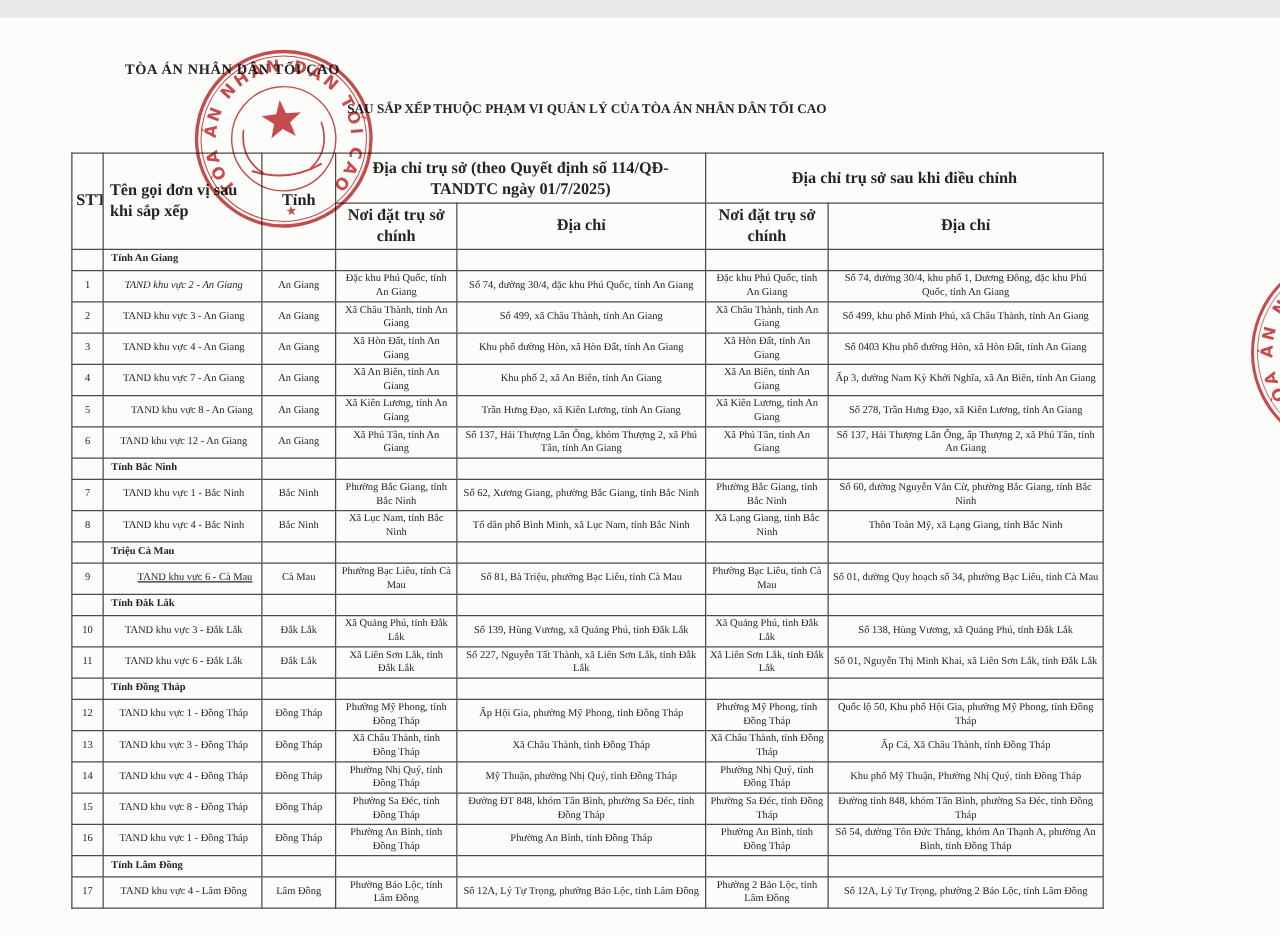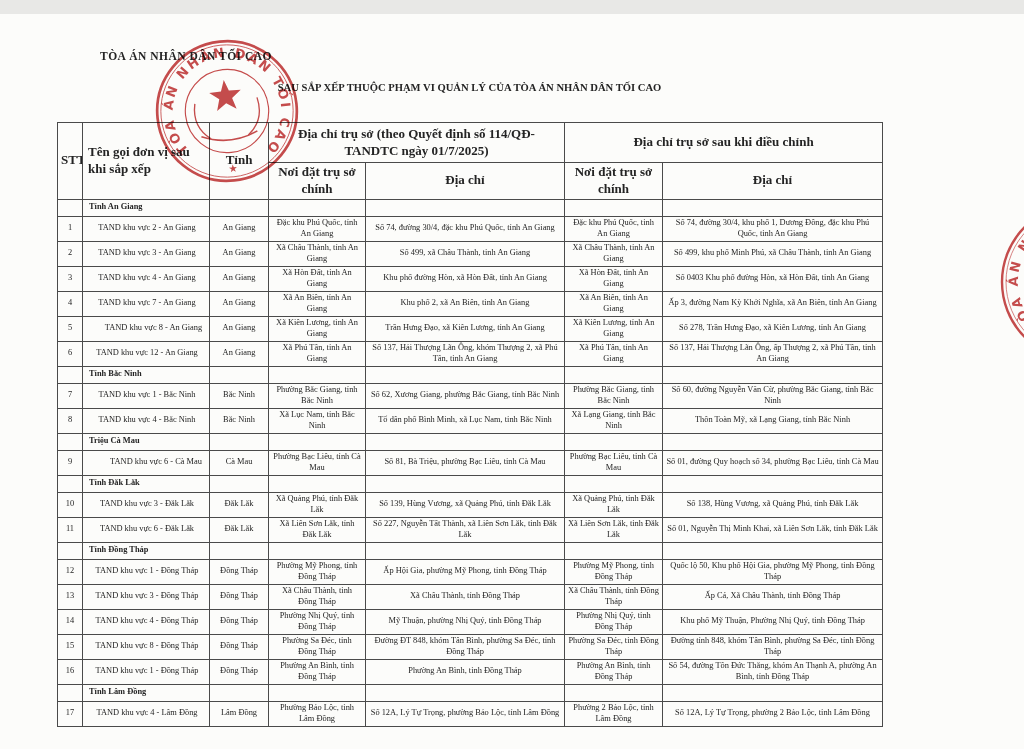--- a/index.html
+++ b/index.html
@@ -64,21 +64,21 @@
           <td></td>
           <td>Tỉnh An Giang</td>
           <td></td>
           <td></td>
           <td></td>
           <td></td>
           <td></td>
         </tr>
         <tr class="data-row">
           <td>1</td>
-          <td class="addr" style="padding-left: 5px;">TAND khu vực 2 - An Giang</td>
+          <td class="addr" style="padding-left: 5px; font-style: italic;">TAND khu vực 2 - An Giang</td>
           <td>An Giang</td>
           <td>Đặc khu Phú Quốc, tỉnh An Giang</td>
           <td class="addr">Số 74, đường 30/4, đặc khu Phú Quốc, tỉnh An Giang</td>
           <td>Đặc khu Phú Quốc, tỉnh An Giang</td>
           <td class="addr">Số 74, đường 30/4, khu phố 1, Dương Đông, đặc khu Phú Quốc, tỉnh An Giang</td>
         </tr>
         <tr class="data-row">
           <td>2</td>
           <td class="addr" style="padding-left: 5px;">TAND khu vực 3 - An Giang</td>
           <td>An Giang</td>
@@ -154,21 +154,21 @@
           <td></td>
           <td>Triệu Cà Mau</td>
           <td></td>
           <td></td>
           <td></td>
           <td></td>
           <td></td>
         </tr>
         <tr class="data-row">
           <td>9</td>
-          <td class="addr" style="padding-left: 23px;">TAND khu vực 6 - Cà Mau</td>
+          <td class="addr" style="padding-left: 23px; text-decoration: underline;">TAND khu vực 6 - Cà Mau</td>
           <td>Cà Mau</td>
           <td>Phường Bạc Liêu, tỉnh Cà Mau</td>
           <td class="addr">Số 81, Bà Triệu, phường Bạc Liêu, tỉnh Cà Mau</td>
           <td>Phường Bạc Liêu, tỉnh Cà Mau</td>
           <td class="addr">Số 01, đường Quy hoạch số 34, phường Bạc Liêu, tỉnh Cà Mau</td>
         </tr>
         <tr class="section-row">
           <td></td>
           <td>Tỉnh Đắk Lắk</td>
           <td></td>

